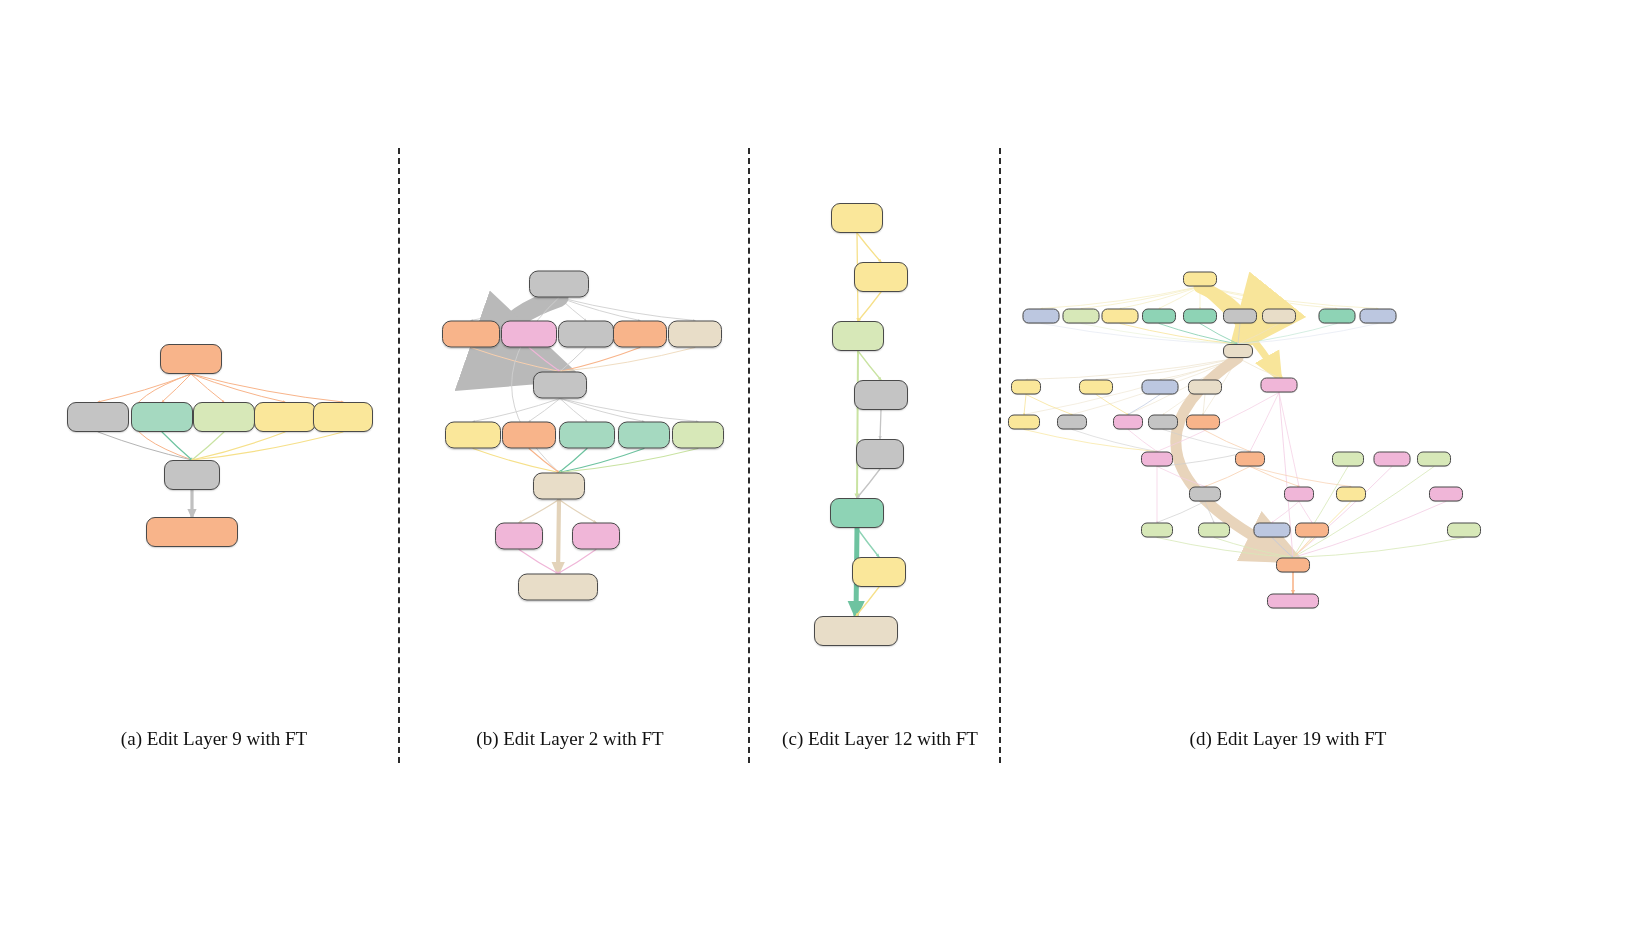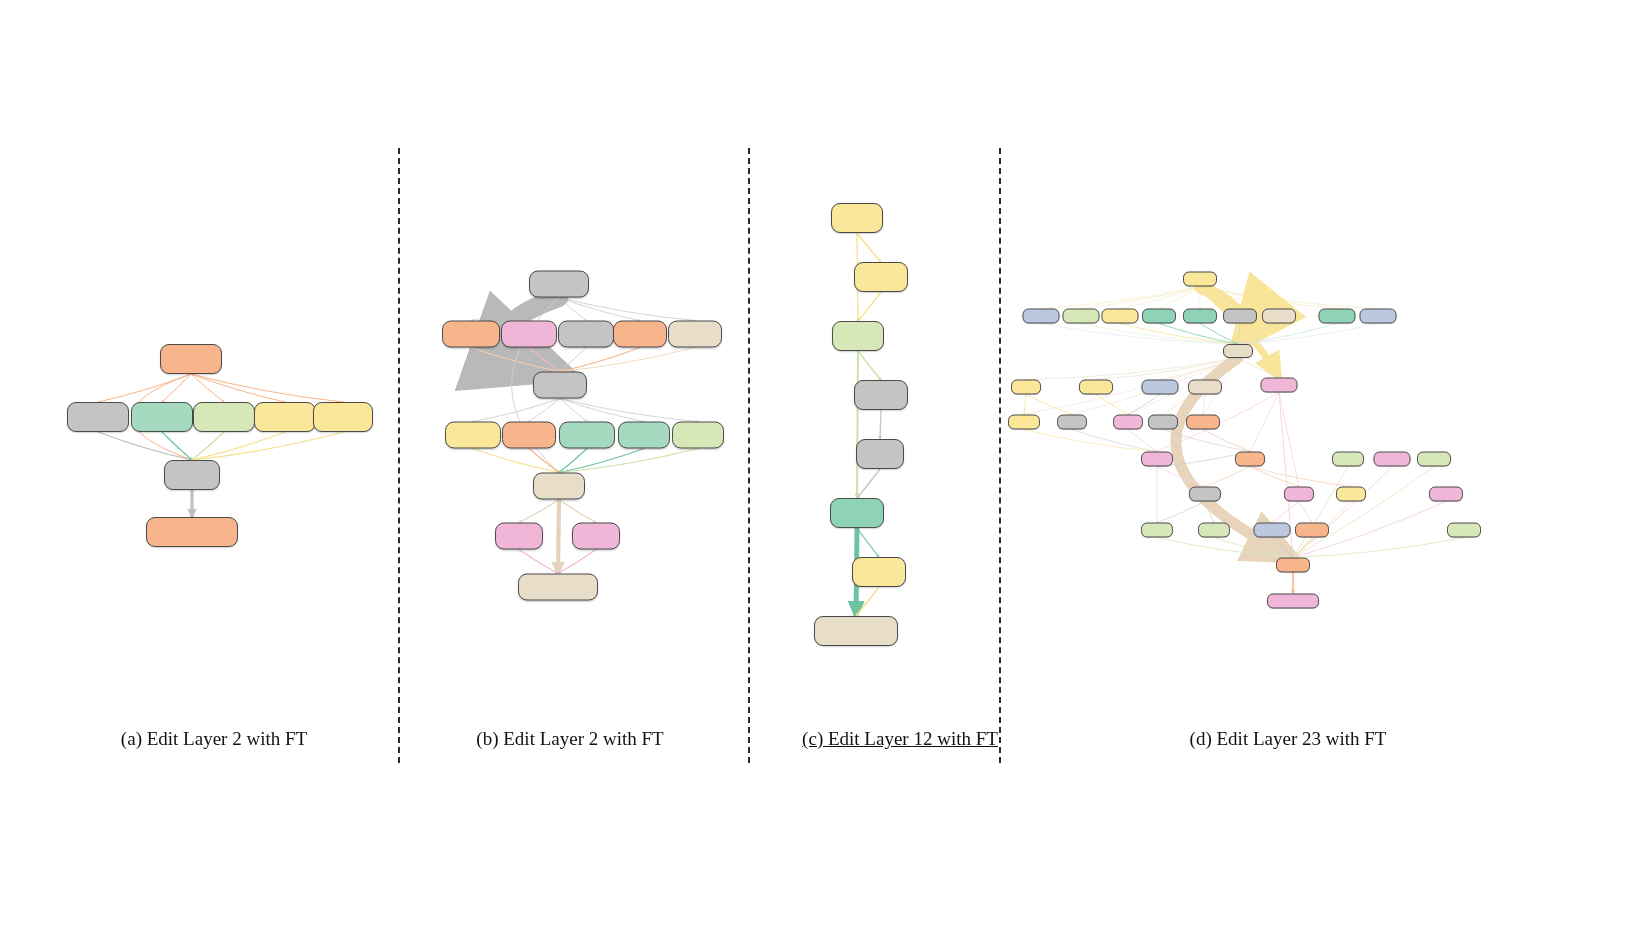--- a/index.html
+++ b/index.html
@@ -299,18 +299,18 @@
       <div class="node sm" style="left: 1464px; top: 530px; width: 34px; height: 15px; background: rgb(215, 232, 184); font-size: 6.3px;"></div>
       <div class="node sm" style="left: 1293px; top: 565px; width: 34px; height: 15px; background: rgb(248, 180, 138); font-size: 6.3px;"></div>
       <div class="node sm" style="left: 1293px; top: 601px; width: 52px; height: 15px; background: rgb(240, 182, 216); font-size: 6.3px;"></div>
     </div>
   <div id="divider-layer">
       <div class="divider" style="left: 398px;"></div>
       <div class="divider" style="left: 748px;"></div>
       <div class="divider" style="left: 999px;"></div>
     </div>
   <div id="caption-layer">
-      <div class="caption" style="left: 214px;">(a) Edit Layer 2 with FT</div>
+      <div class="caption" style="left: 214px;">(a) Edit Layer 9 with FT</div>
       <div class="caption" style="left: 570px;">(b) Edit Layer 2 with FT</div>
-      <div class="caption" style="left: 900px; text-decoration: underline;">(c) Edit Layer 12 with FT</div>
-      <div class="caption" style="left: 1288px;">(d) Edit Layer 23 with FT</div>
+      <div class="caption" style="left: 880px;">(c) Edit Layer 12 with FT</div>
+      <div class="caption" style="left: 1288px;">(d) Edit Layer 19 with FT</div>
     </div>
 </div>
 
 </body></html>

